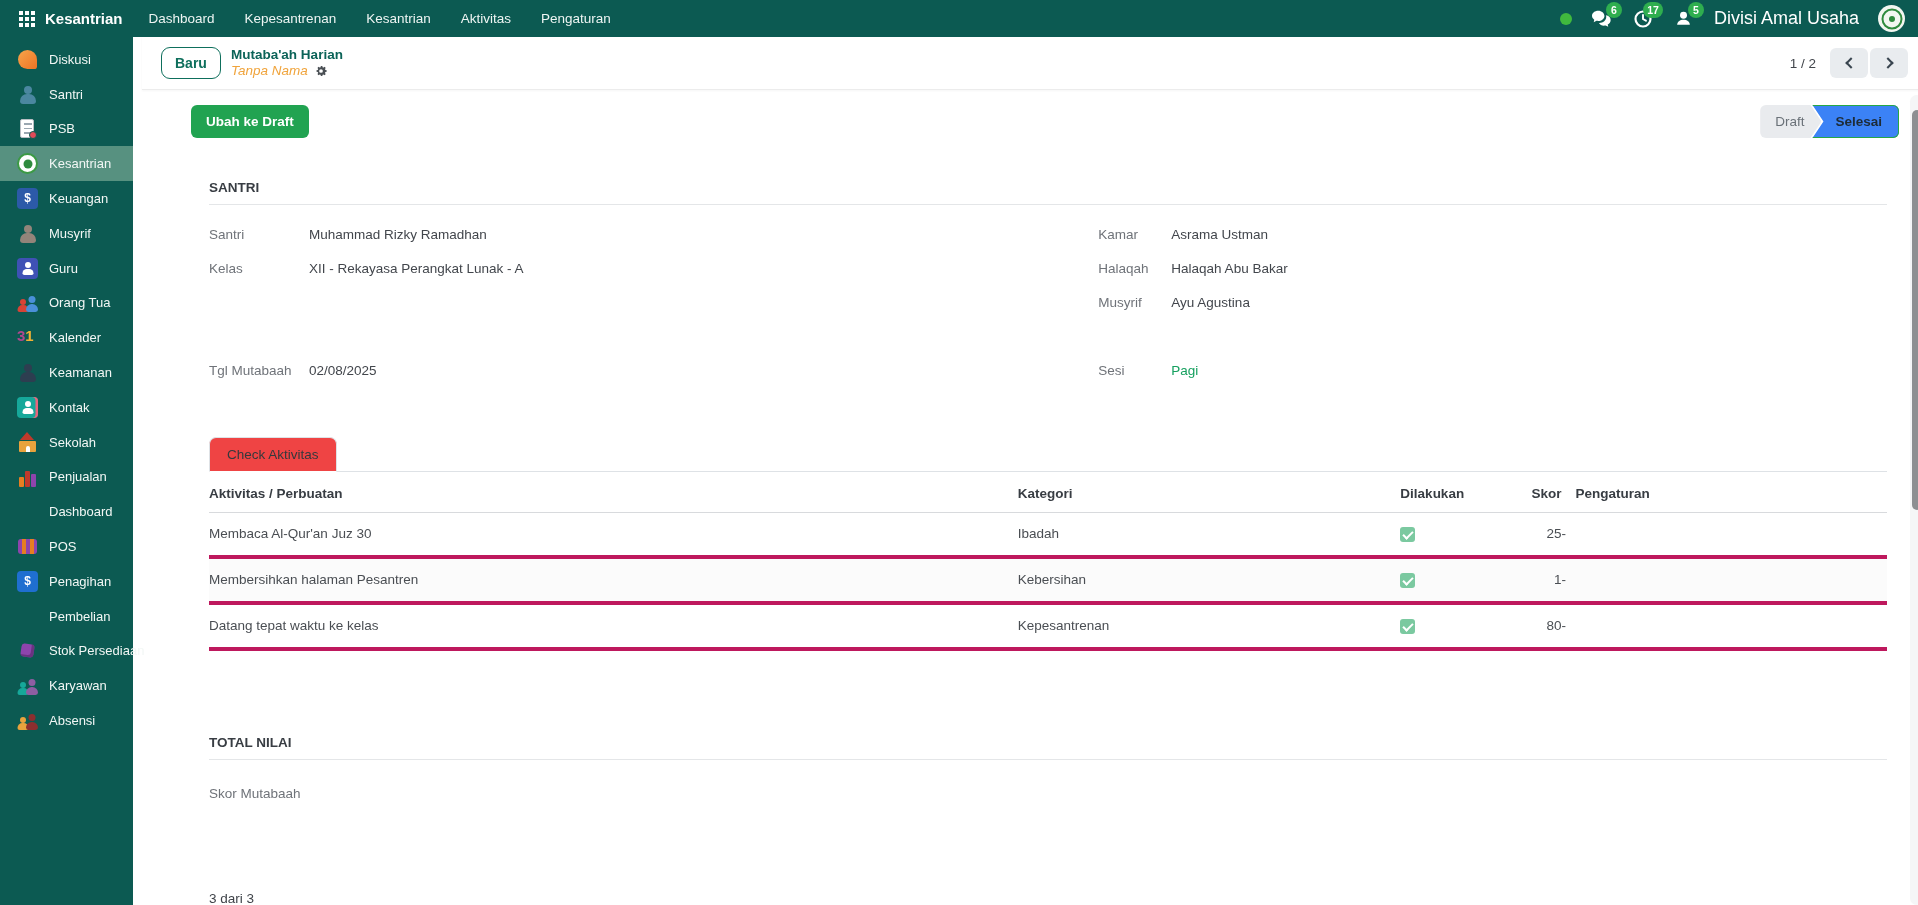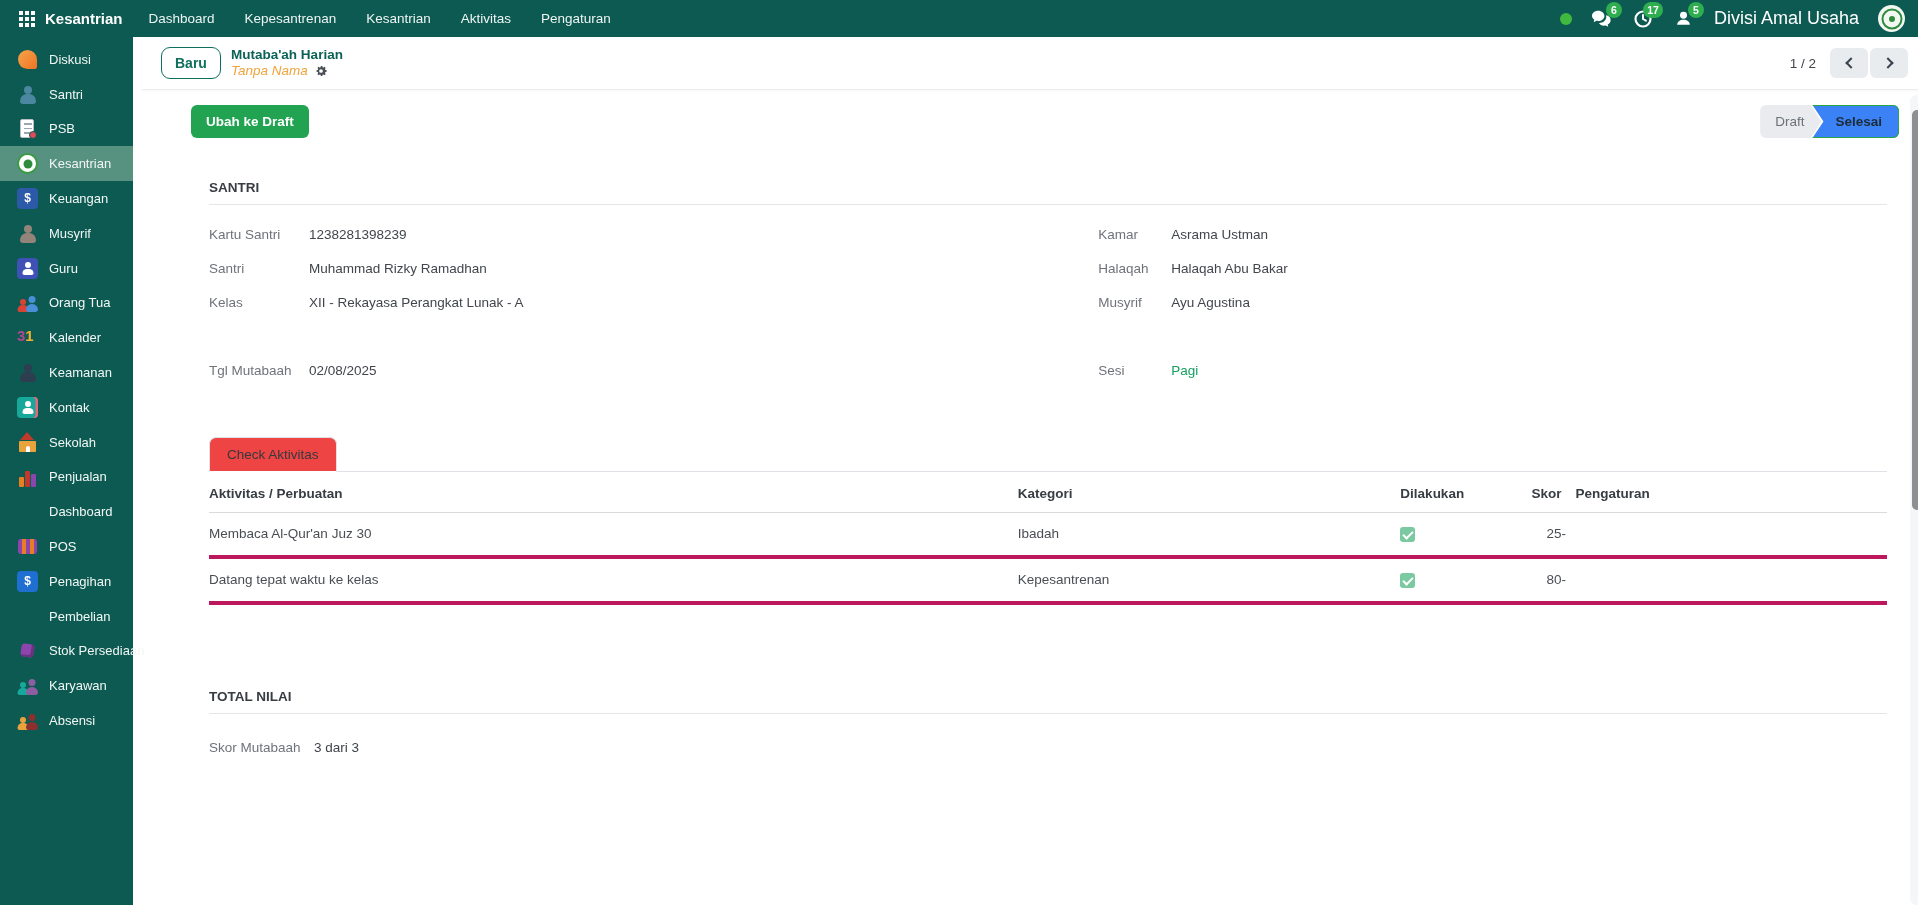--- a/index.html
+++ b/index.html
@@ -117,21 +117,21 @@
   table.akt th.c-ket { padding-left:14px; }
   table.akt td { padding:13px 0; border-bottom:4px solid #be185d; color:#4a4e53; }
   table.akt tr.zebra td { background:#fbfbfb; }
   td.c-skor { text-align:right; }
   td.c-ket { padding-left:14px; }
   .cw-akt { width:48.2%; } .cw-kat { width:22.8%; } .cw-dil { width:5.6%; } .cw-skor { width:4%; }
   .cb { position:relative; display:inline-block; width:15px; height:15px; border-radius:3px; background:#7bc9a0; cursor:pointer; vertical-align:middle; }
   .cb::after { content:""; position:absolute; left:5px; top:2px; width:4px; height:8px; border:solid #fff; border-width:0 2px 2px 0; transform:rotate(45deg); }
 
   .table-gap { height:84px; }
-  .total-row { display:flex; margin-top:26px; }
+  .total-row { display:flex; margin-top:26px;flex-direction:column; }
   .total-row .flabel { color:#6f7379; flex:0 0 105px; }
   .total-row .fvalue { color:#3f4349; }
 
   .scroll-track { position:absolute; top:58px; right:4px; width:13px; bottom:0; background:#f5f6f7; border-radius:7px; }
   .scroll-thumb { position:absolute; top:15px; left:1.5px; width:10px; height:400px; background:#8d8f92; border-radius:5px; cursor:grab; }
 
   svg { display:block; }
 </style>
 </head>
 <body>
@@ -376,24 +376,20 @@
       <span class="step step-done">Selesai</span>
     </div>
   </div>
 
   <div class="form-sheet">
 
     <div class="sec-title">SANTRI</div>
     <div class="cols">
       <div class="col-l">
         <div class="frow">
-          <span class="flabel">Kartu Santri</span>
-          <span class="fvalue">1238281398239</span>
-        </div>
-        <div class="frow">
           <span class="flabel">Santri</span>
           <span class="fvalue">Muhammad Rizky Ramadhan</span>
         </div>
         <div class="frow">
           <span class="flabel">Kelas</span>
           <span class="fvalue">XII - Rekayasa Perangkat Lunak - A</span>
         </div>
       </div>
       <div class="col-r">
         <div class="frow">
@@ -450,20 +446,27 @@
       </thead>
       <tbody id="akt-body">
   <tr>
     <td class="c-akt">Membaca Al-Qur'an Juz 30</td>
     <td class="c-kat">Ibadah</td>
     <td class="c-dil"><span class="cb"></span></td>
     <td class="c-skor">25</td>
     <td class="c-ket">-</td>
   </tr>
 
+  <tr class="zebra">
+    <td class="c-akt">Membersihkan halaman Pesantren</td>
+    <td class="c-kat">Kebersihan</td>
+    <td class="c-dil"><span class="cb"></span></td>
+    <td class="c-skor">1</td>
+    <td class="c-ket">-</td>
+  </tr>
 
   <tr>
     <td class="c-akt">Datang tepat waktu ke kelas</td>
     <td class="c-kat">Kepesantrenan</td>
     <td class="c-dil"><span class="cb"></span></td>
     <td class="c-skor">80</td>
     <td class="c-ket">-</td>
   </tr>
 </tbody>
     </table>

